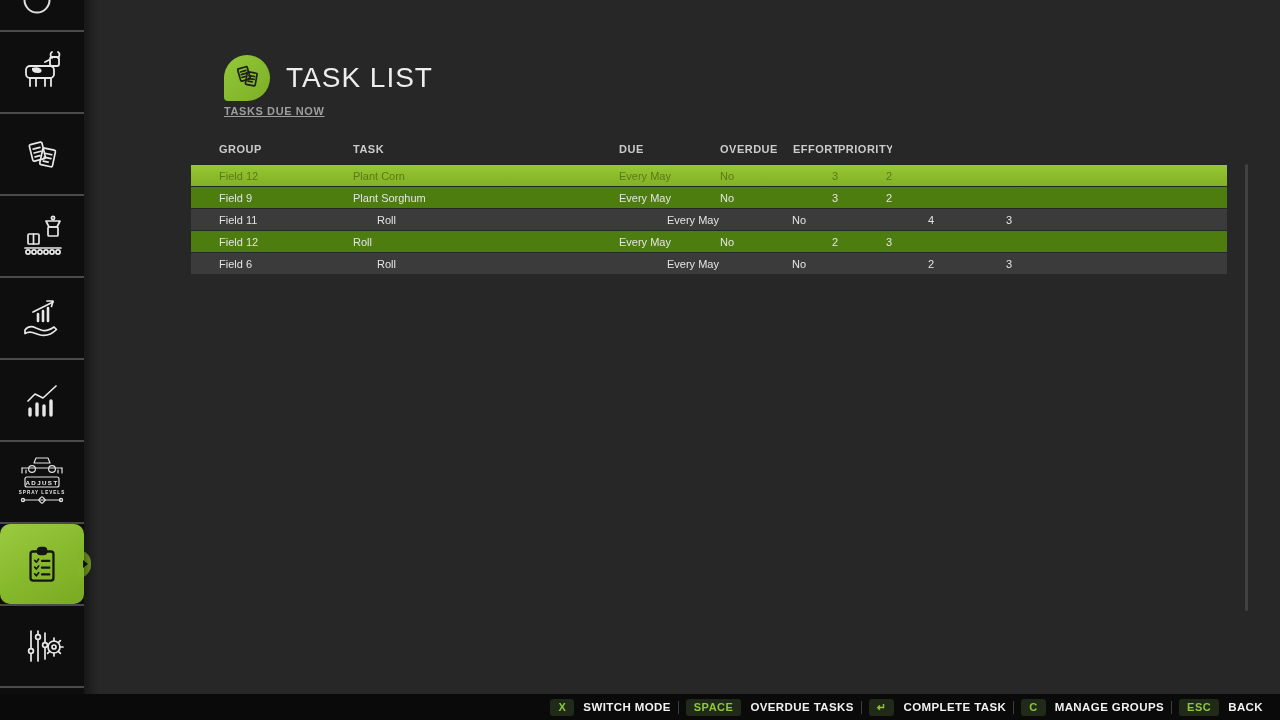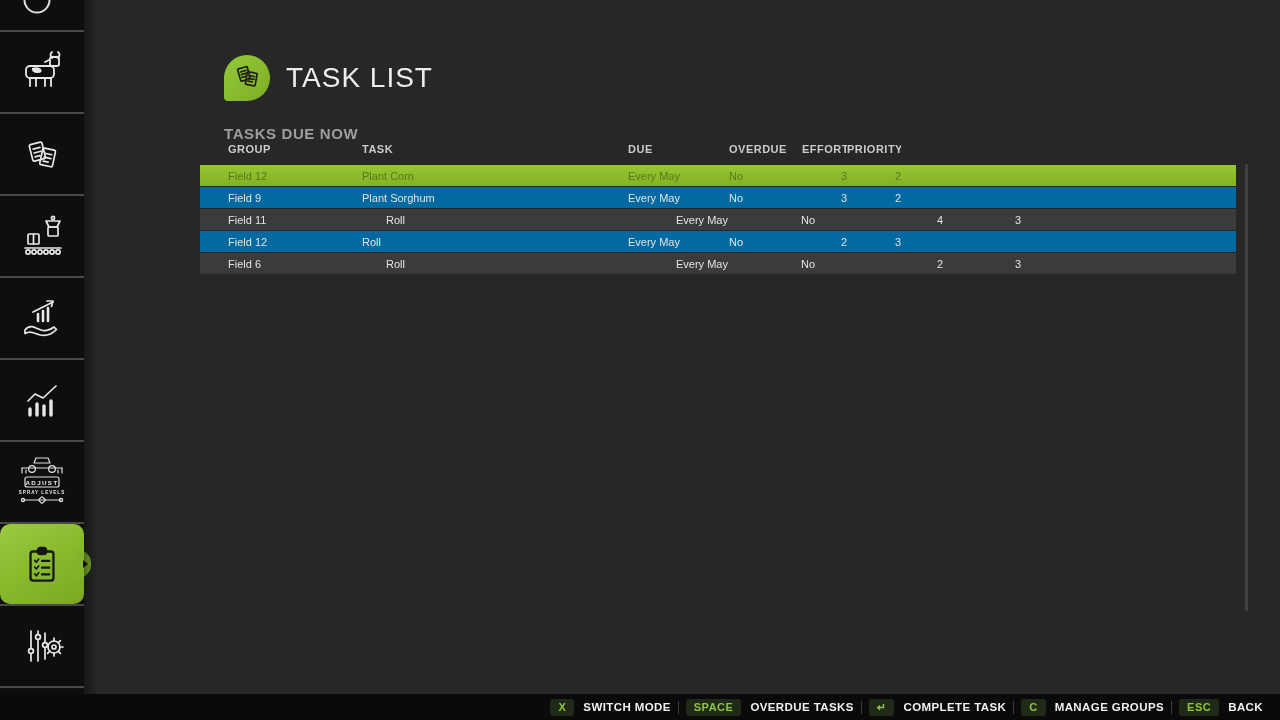--- a/index.html
+++ b/index.html
@@ -23,29 +23,29 @@
   .bump::after{content:'';position:absolute;right:3px;top:50%;transform:translateY(-50%);
     width:0;height:0;border-top:4px solid transparent;border-bottom:4px solid transparent;
     border-left:5px solid #161616;}
   .scell svg{display:block;}
   
   .title-badge{position:absolute;left:224px;top:55px;width:46px;height:46px;
     background:linear-gradient(135deg,#94c93a,#7cae24);
     border-radius:23px 23px 23px 4px;display:flex;align-items:center;justify-content:center;}
   .page-title{position:absolute;left:286px;top:62px;font-size:28px;font-weight:400;
     color:#ededed;letter-spacing:1px;}
-  .section-label{position:absolute;left:224px;top:125px;font-size:15px;font-weight:bold;
-    color:#9e9e9e;letter-spacing:.6px;}
-  
-  .table{position:absolute;left:200px;top:143px;width:1036px;}
+  .section-label{position:absolute;left:224px;top:105px;font-size:11px;font-weight:bold;
+    color:#9e9e9e;letter-spacing:.6px;text-decoration:underline;}
+  
+  .table{position:absolute;left:191px;top:143px;width:1036px;}
   .thead{display:flex;padding-left:28px;height:20px;align-items:flex-start;}
   .thead .c{font-size:11px;font-weight:bold;color:#cbcbcb;letter-spacing:.5px;}
   .trows{position:absolute;left:0;top:22px;width:1036px;}
   .trow{display:flex;align-items:center;padding-left:28px;height:21px;margin-bottom:1px;
-    background:#0369a1;font-size:11px;color:#e4e4e4;}
+    background:#4d7c0f;font-size:11px;color:#e4e4e4;}
   .trow.alt{background:#3b3b3b;gap:24px;}
   .trow.selected{background:linear-gradient(#96c735,#82b124);color:#5a7a15;}
   .c{overflow:hidden;white-space:nowrap;}
   .c0{width:134px;}
   .c1{width:266px;}
   .c2{width:101px;}
   .c3{width:73px;}
   .c4{width:45px;text-align:right;}
   .c5{width:54px;text-align:right;}
   .scrollbar{position:absolute;left:1245px;top:164px;width:3px;height:447px;

